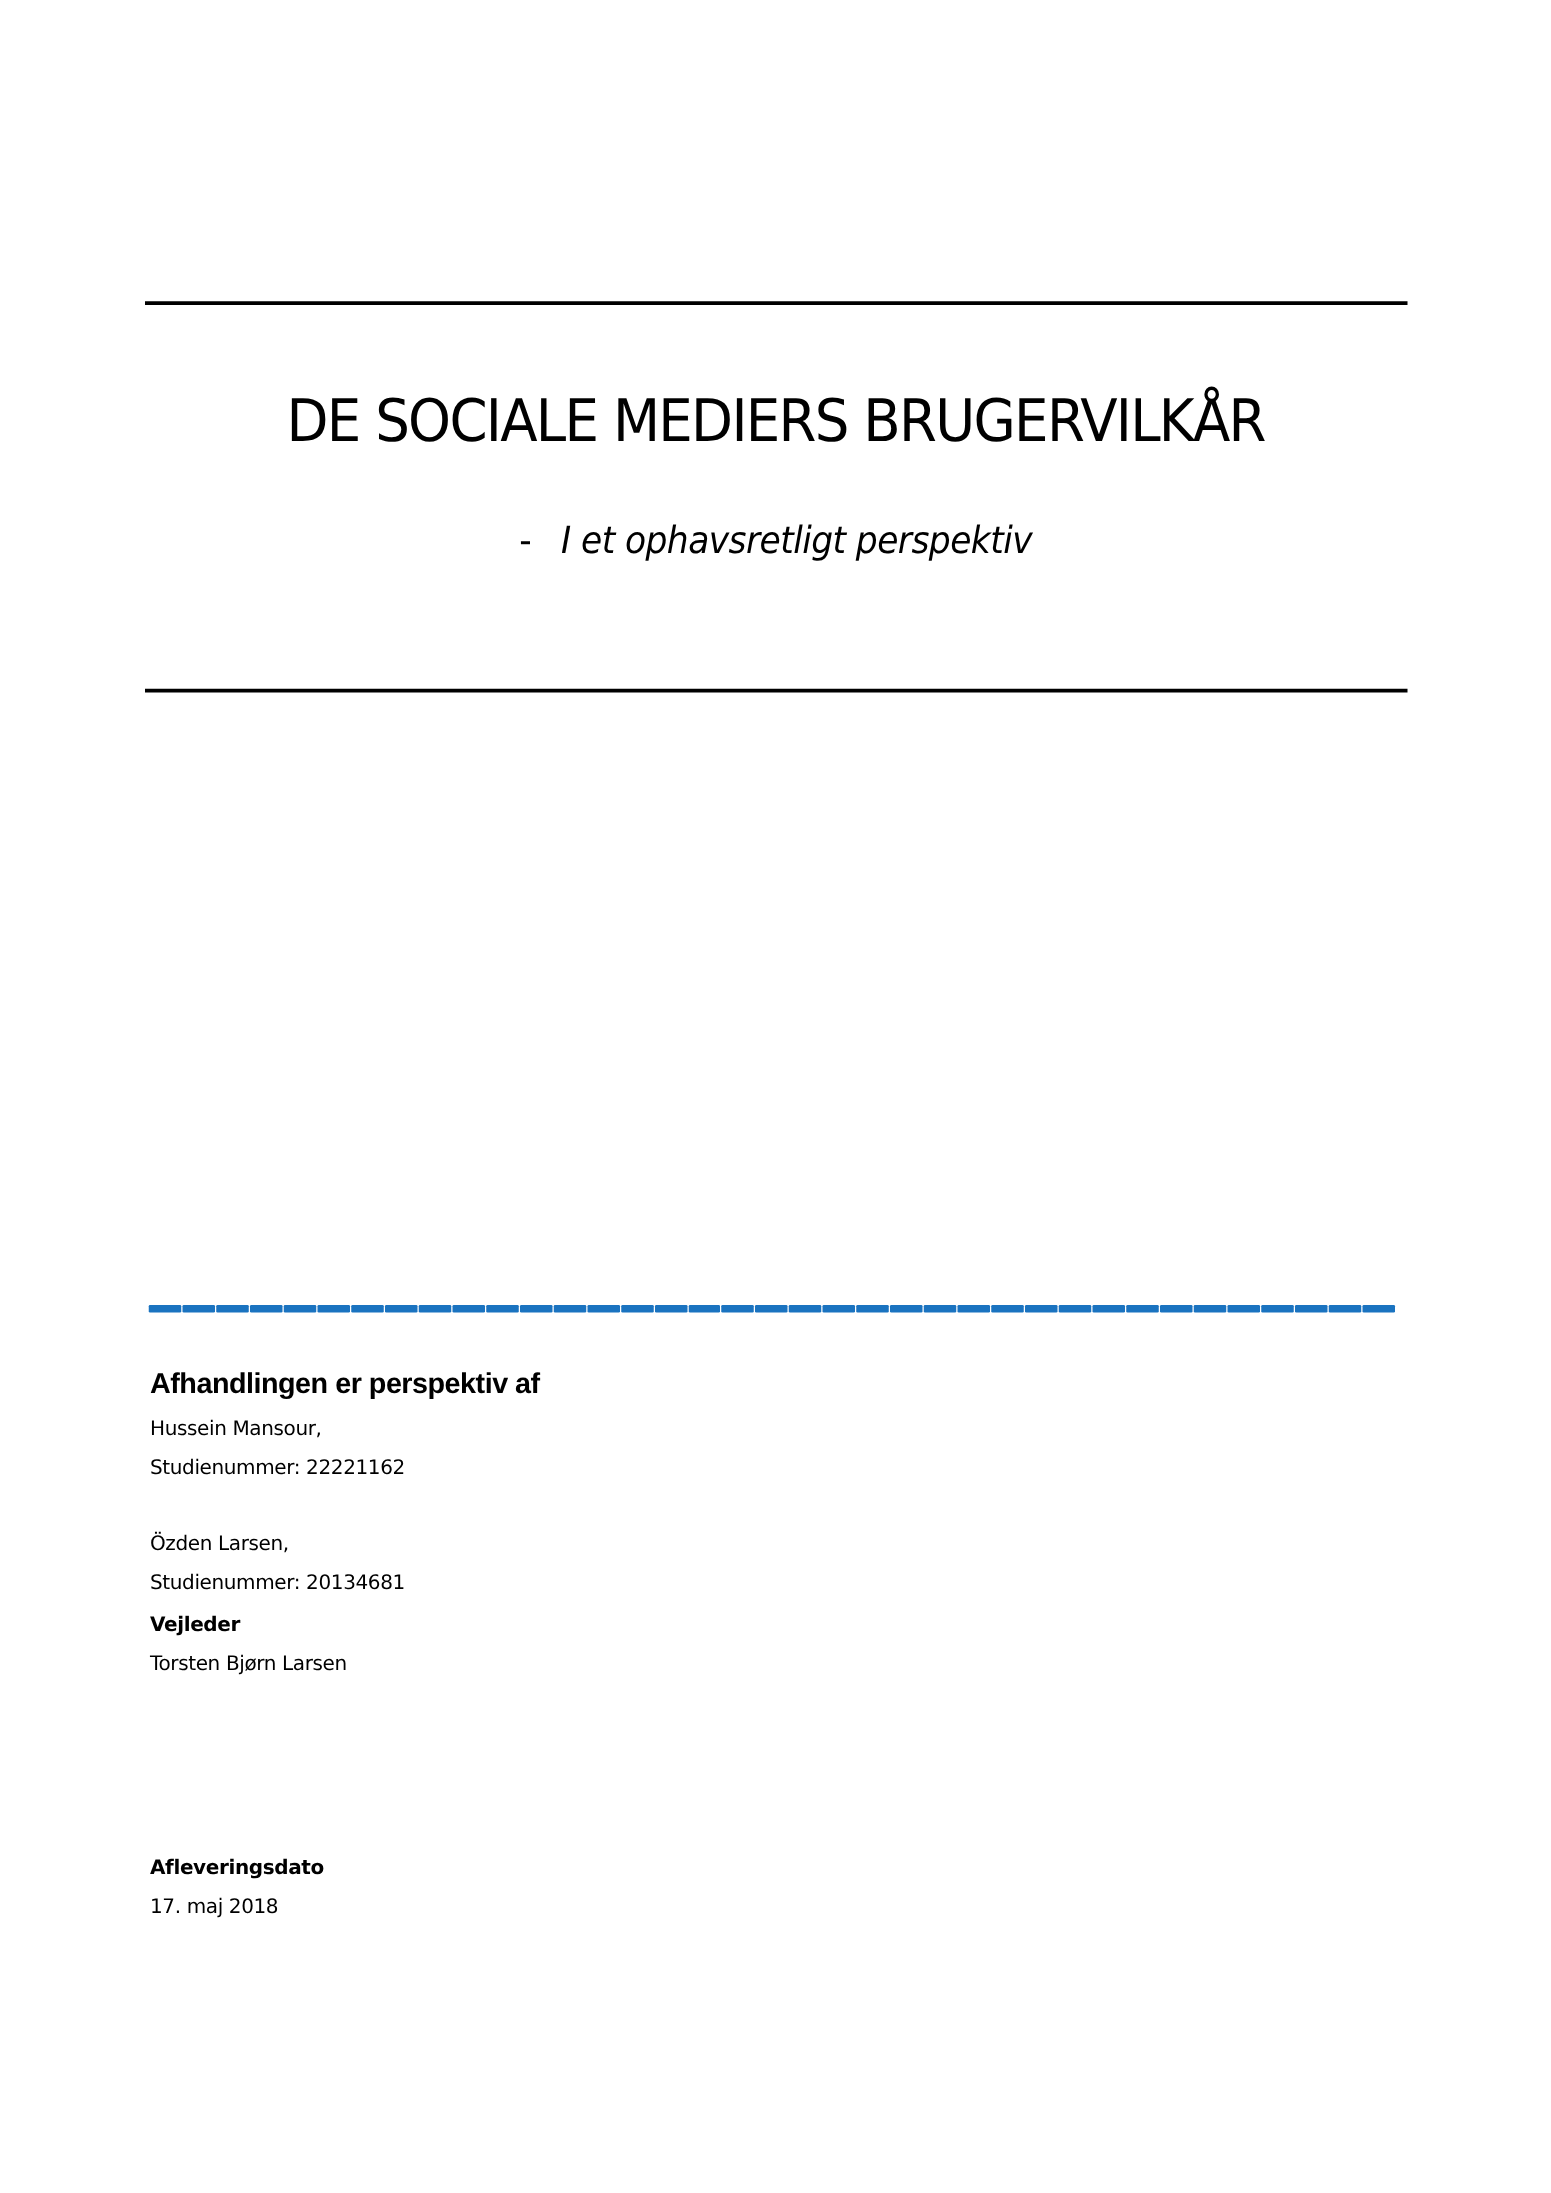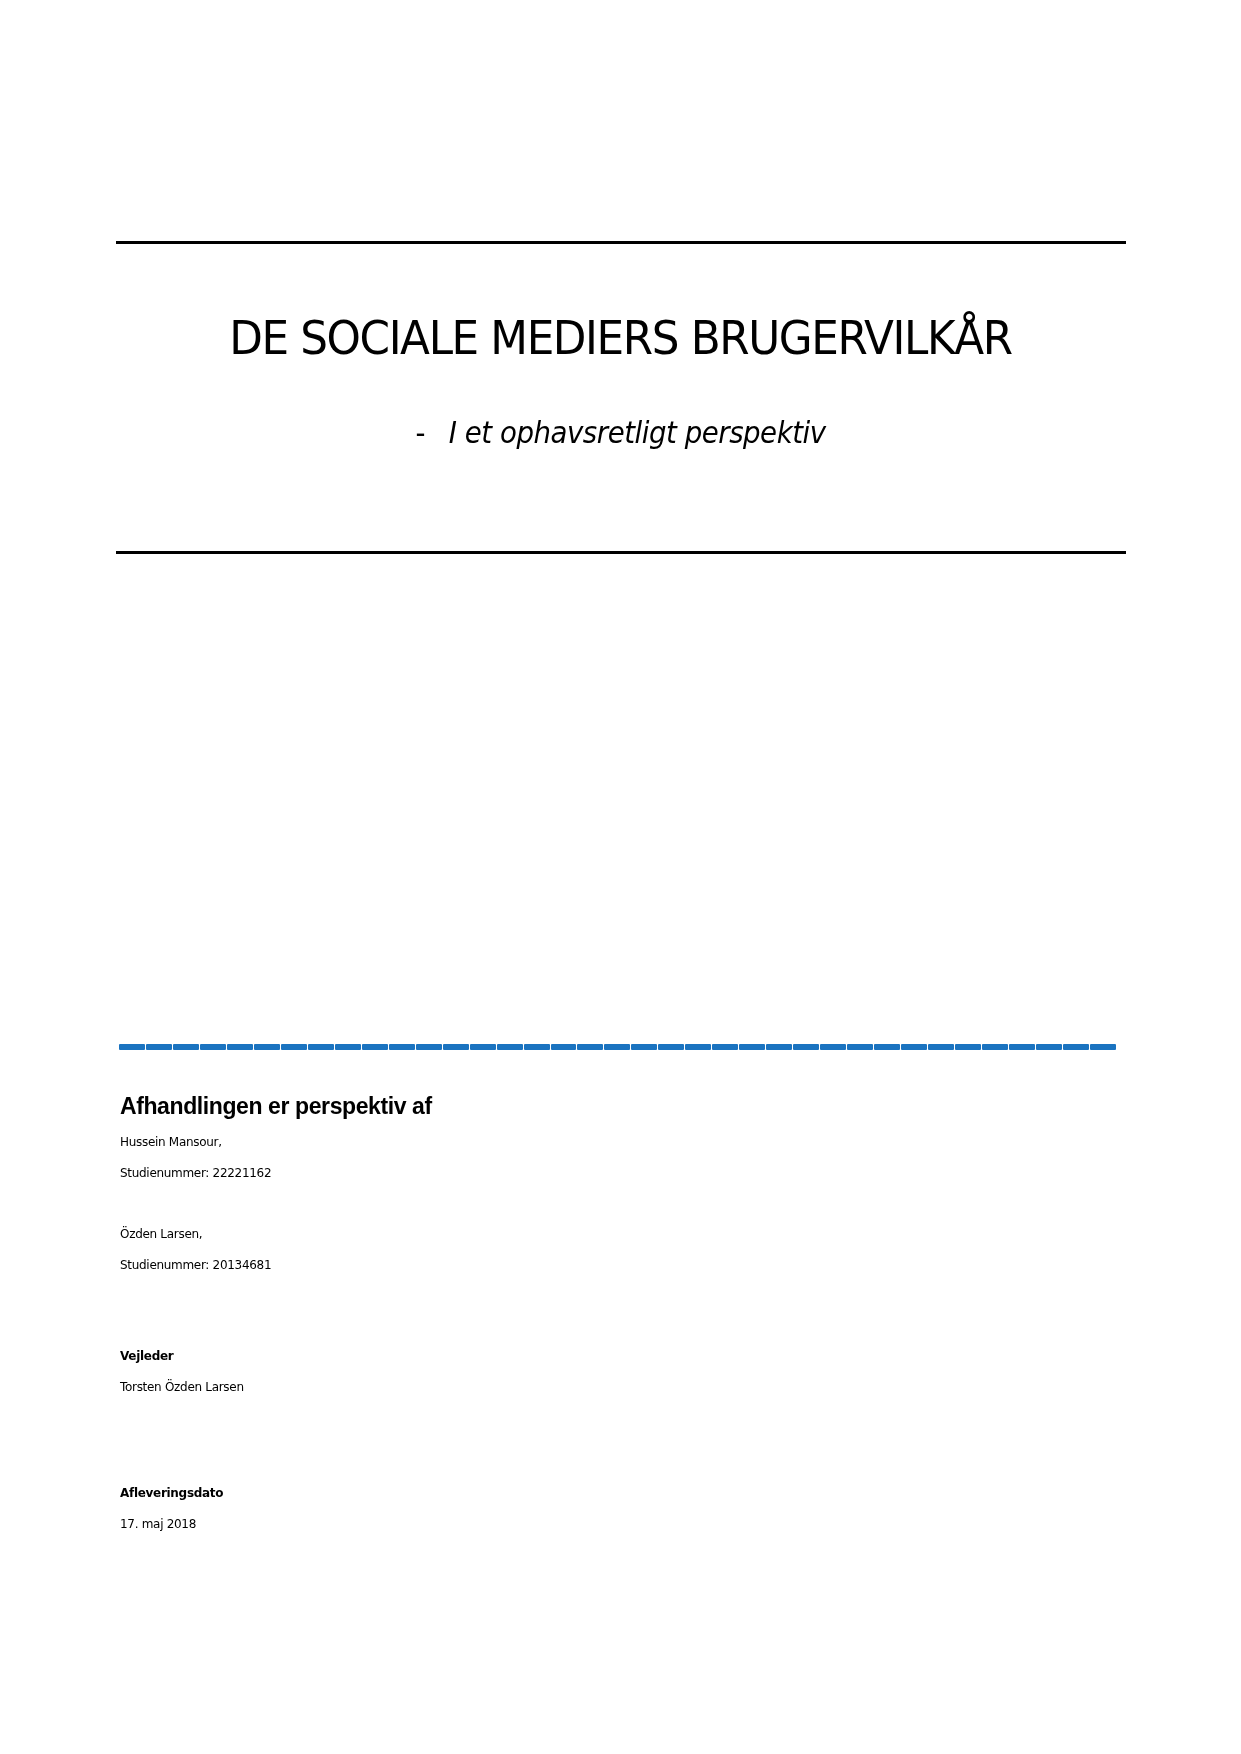--- a/index.html
+++ b/index.html
@@ -5,21 +5,21 @@
     html, body { margin: 0; padding: 0; background: #ffffff; }
     body { width: 1241px; height: 1754px; position: relative; overflow: hidden; color: #000; font-family: "Liberation Sans", sans-serif; }
     .rule { position: absolute; left: 116px; width: 1010px; height: 3px; background: #000; }
     .rule-top { top: 241px; }
     .rule-bottom { top: 551px; }
     .title { position: absolute; top: 310px; left: 0; width: 1241px; text-align: center; font-family: "DejaVu Sans", sans-serif; font-size: 47px; letter-spacing: -1.5px; transform: scaleX(0.93); transform-origin: center; }
     .subtitle { position: absolute; top: 415px; left: 0; width: 1241px; text-align: center; font-family: "DejaVu Sans", sans-serif; font-size: 30px; font-style: italic; letter-spacing: -0.5px; transform: scaleX(0.92); }
     .subtitle .dash { font-style: normal; margin-right: 26px; }
     .blue-line { position: absolute; top: 1044px; left: 119px; width: 997px; height: 6px; display: flex; gap: 1px; }
     .blue-line span { flex: 1; background: #1a73c0; height: 6px; border-radius: 1px; }
-    .block { position: absolute; left: 120px; font-family: "DejaVu Sans", sans-serif; font-size: 12px; letter-spacing: -0.3px; line-height: 31px; }
+    .block { position: absolute; left: 120px; font-family: "DejaVu Sans", sans-serif; font-size: 16px; letter-spacing: -0.3px; line-height: 31px; }
     .author-heading { top: 1093px; left: 120px; position: absolute; font-family: "Liberation Sans", sans-serif; font-weight: bold; font-size: 23px; letter-spacing: -0.4px; }
     .b { font-weight: bold; }
   </style>
 </head>
 <body>
 
 <div class="rule rule-top"></div>
 
 <div class="title">DE SOCIALE MEDIERS BRUGERVILKÅR</div>
 
@@ -72,21 +72,21 @@
 <div class="block" style="top:1127px;">
   <div>Hussein Mansour,</div>
   <div>Studienummer: 22221162</div>
 </div>
 
 <div class="block" style="top:1219px;">
   <div>Özden Larsen,</div>
   <div>Studienummer: 20134681</div>
 </div>
 
-<div class="block" style="top:1341px;">
+<div class="block" style="top:1284px;">
   <div class="b">Vejleder</div>
-  <div>Torsten Özden Larsen</div>
+  <div>Torsten Bjørn Larsen</div>
 </div>
 
 <div class="block" style="top:1478px;">
   <div class="b">Afleveringsdato</div>
   <div>17. maj 2018</div>
 </div>
 
 </body></html>

